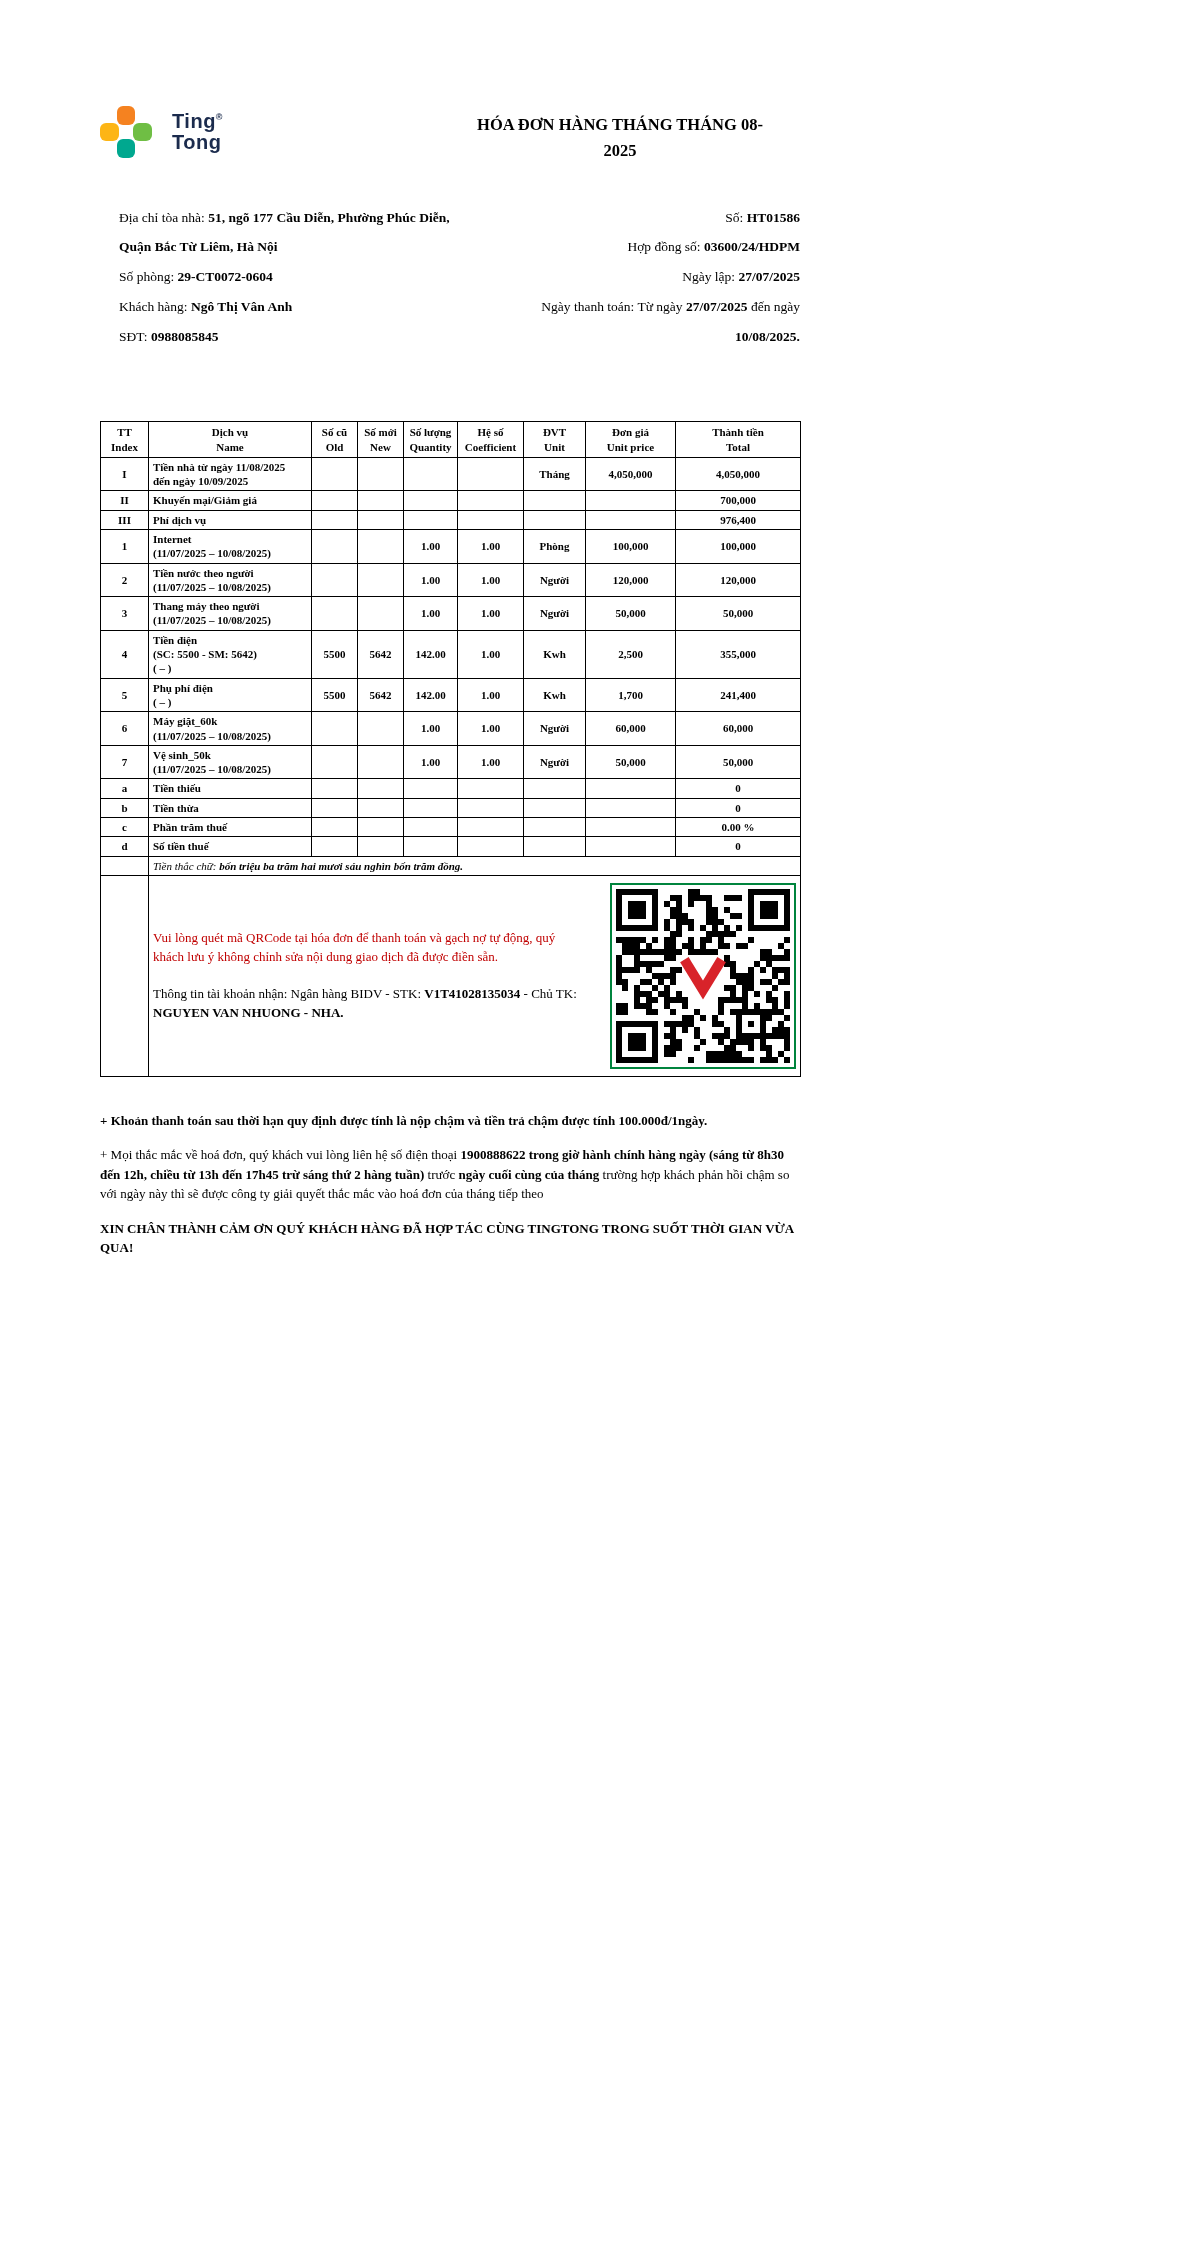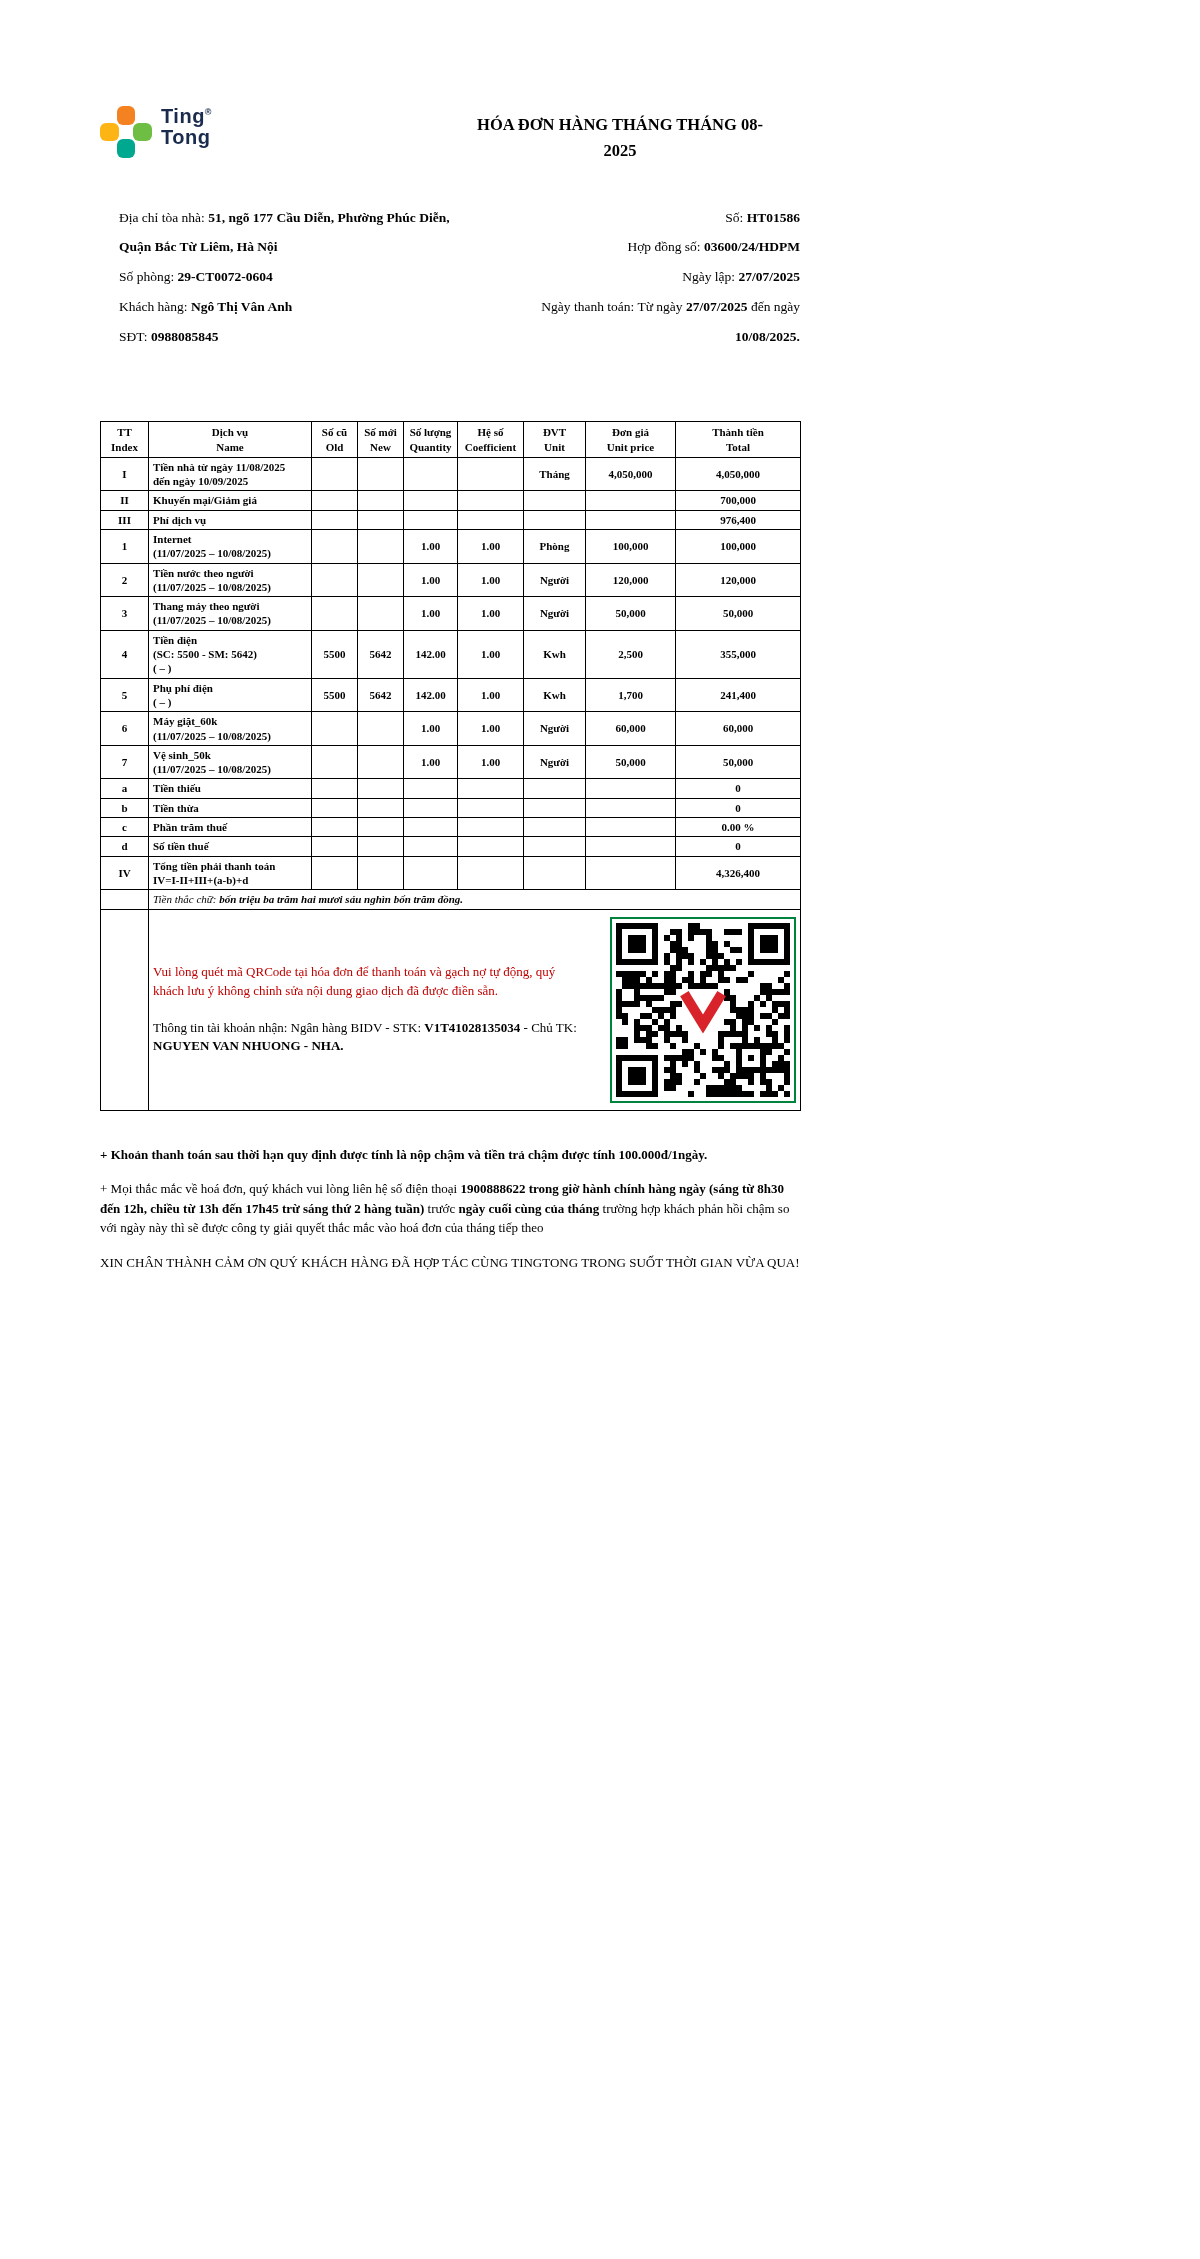--- a/index.html
+++ b/index.html
@@ -1,21 +1,21 @@
 <!DOCTYPE html>
 <html style="--brand-navy: #1B2B4D; --note-red: #C00000; --qr-border-green: #00843D; --qr-logo-red: #D8232A; --logo-orange: #F58220; --logo-yellow: #FDB515; --logo-green: #6FBE44; --logo-teal: #00A88F;"><head>
 <meta charset="utf-8">
 <style>
   html,body{margin:0;padding:0;background:#ffffff;}
   .page{width:1200px;height:2259px;background:#fff;font-family:"Liberation Serif","DejaVu Serif",serif;color:#000;position:relative;overflow:hidden;}
   .content{width:700px;margin-left:100px;padding-top:106px;}
 
   
   .header{display:flex;justify-content:space-between;align-items:flex-start;}
-  .logo{display:flex;gap:9px;}
+  .logo{display:flex;align-items:center;gap:20px;}
   .logo-mark{width:52px;height:52px;display:block;}
   .logo-text{font-family:"Liberation Sans","DejaVu Sans",sans-serif;font-weight:bold;color:var(--brand-navy,#1B2B4D);font-size:20px;line-height:1.05;letter-spacing:.5px;}
   .reg{font-size:9px;vertical-align:super;}
   .title{width:360px;text-align:center;font-weight:bold;font-size:16.5px;line-height:1.6;margin-top:6px;}
 
   
   .info{display:flex;justify-content:space-between;margin-top:38px;margin-left:19px;}
   .info-left{width:340px;}
   .info-right{width:290px;text-align:right;}
   .info-line{font-size:13.5px;line-height:2.2;}
@@ -38,21 +38,21 @@
   .qr-texts{width:430px;font-size:13px;}
   .qr-note{color:var(--note-red,#C00000);line-height:1.45;margin:0 0 18px 0;}
   .qr-account{line-height:1.45;margin:0;color:#000;}
   .qr-box{border:2px solid var(--qr-border-green,#00843D);background:#fff;padding:4px;line-height:0;}
 
   
   .footer{margin-top:34px;font-size:13px;}
   .f-head{font-weight:bold;margin:0 0 16px 0;}
   .f-para{margin:0 0 15px 0;line-height:1.5;}
   .f-bold{font-weight:bold;}
-  .f-thanks{font-weight:normal;margin-top:8px;}
+  .f-thanks{font-weight:bold;margin-top:8px;}
 </style>
 </head>
 <body>
 
 <div class="page">
   <div class="content">
 
     <div class="header">
       <div class="logo">
         <svg class="logo-mark" viewBox="0 0 52 52" xmlns="http://www.w3.org/2000/svg">
@@ -323,34 +323,20 @@
             <td class="c-name">
               <div>Số tiền thuế</div>
             </td>
             <td class="c-center"></td>
             <td class="c-center"></td>
             <td class="c-center"></td>
             <td class="c-center"></td>
             <td class="c-center"></td>
             <td class="c-money"></td>
             <td class="c-money">0</td>
-          </tr>
-          <tr>
-            <td class="c-index">IV</td>
-            <td class="c-name">
-              <div>Tổng tiền phải thanh toán</div>
-              <div>IV=I-II+III+(a-b)+d</div>
-            </td>
-            <td class="c-center"></td>
-            <td class="c-center"></td>
-            <td class="c-center"></td>
-            <td class="c-center"></td>
-            <td class="c-center"></td>
-            <td class="c-money"></td>
-            <td class="c-money">4,326,400</td>
           </tr>
         </tbody>
       <tbody>
         <tr>
           <td class="c-index"></td>
           <td colspan="8" class="words-cell">
             <span>Tiền thắc chữ: </span><b>bốn triệu ba trăm hai mươi sáu nghìn bốn trăm đồng.</b>
           </td>
         </tr>
         <tr>

